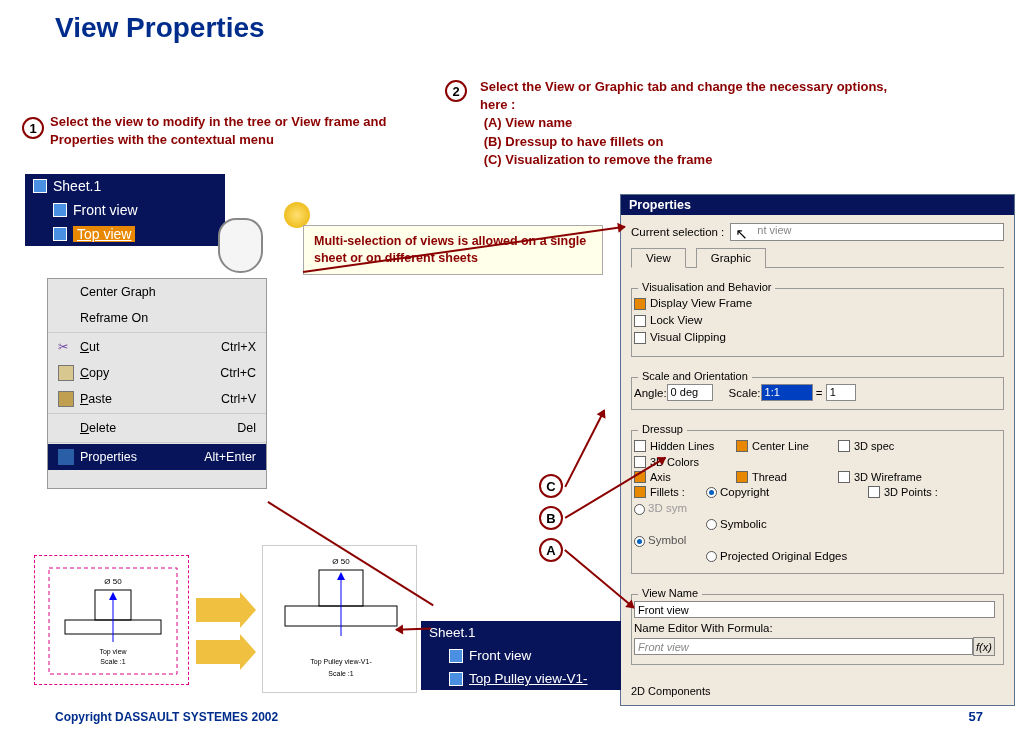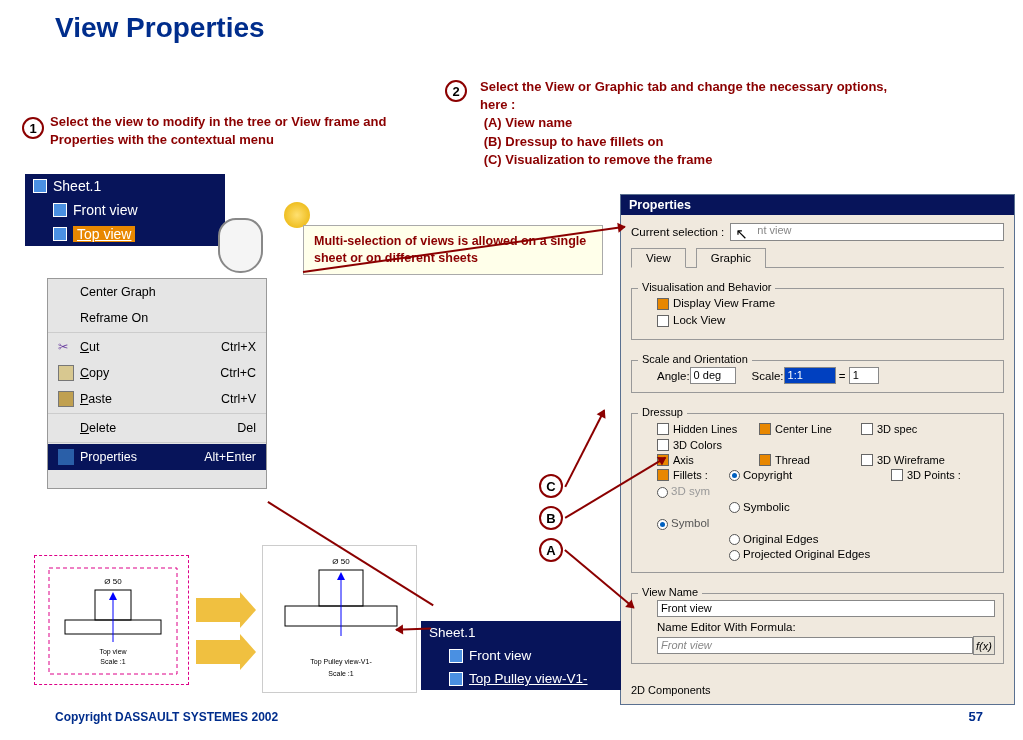--- a/index.html
+++ b/index.html
@@ -38,21 +38,21 @@
   
   
   .props{position:absolute;left:620px;top:194px;width:395px;border:1px solid #5a7090;background:#f0e9de;font-size:11.5px;overflow:hidden}
   .props-title{background:#07145a;color:#fff;font-weight:bold;padding:3px 8px;font-size:12.5px}
   .props-body{padding:8px 10px}
   .cursel-row{display:flex;align-items:center;gap:6px;margin-bottom:6px}
   .cursel-input{flex:1;background:#fff;border:1px solid #888;height:18px;padding:0 4px;color:#888;font-size:11px;position:relative}
   .tabs{display:flex;gap:10px;border-bottom:1px solid #999;margin-bottom:8px}
   .tab{padding:3px 14px;border:1px solid #999;border-bottom:none;background:#f0e9de;position:relative;top:1px}
   .tab.active{background:#f0e9de;border-bottom:1px solid #f0e9de}
-  .fieldset{border:1px solid #999;padding:6px 8px 8px 25px;margin:20px 0;position:relative}
+  .fieldset{border:1px solid #999;padding:6px 8px 8px 2px;margin:20px 0;position:relative}
   .fieldset-label{position:absolute;top:-8px;left:6px;background:#f0e9de;padding:0 4px;font-size:11px}
   .chk{width:12px;height:12px;border:1px solid #666;display:inline-block;vertical-align:middle;margin-right:4px;background:#fff}
   .chk.on{background:#e88700}
   .radio{width:11px;height:11px;border:1px solid #555;border-radius:50%;display:inline-block;vertical-align:middle;margin-right:3px;background:#fff;position:relative}
   .radio.on::after{content:"";position:absolute;left:2px;top:2px;width:5px;height:5px;background:#0060c0;border-radius:50%}
   .dress-row{display:flex;flex-wrap:wrap;gap:4px 12px;margin:3px 0}
   .dress-item{width:90px;display:flex;align-items:center;font-size:11px}
   .inp{border:1px solid #888;background:#fff;height:17px;padding:0 3px;font-size:11px}
   .viewname-cols{display:flex;gap:6px;font-size:11px;margin-bottom:2px}
   .viewname-cols>div{flex:1}
@@ -165,20 +165,21 @@
     </div>
     <div class="tabs">
       <div class="tab active">View</div>
       <div class="tab">Graphic</div>
     </div>
 
     <div class="fieldset">
       <div class="fieldset-label">Visualisation and Behavior</div>
       <div style="margin:2px 0"><span class="chk on"></span><span>Display View Frame</span></div>
       <div style="margin:4px 0"><span class="chk"></span><span>Lock View</span></div>
+      <div style="margin:4px 0"><span class="chk"></span><span>Visual Clipping</span></div>
     </div>
 
     <div class="fieldset">
       <div class="fieldset-label">Scale and Orientation</div>
       <span>Angle:</span><input class="inp" style="width: 46px;" value="0 deg">
       &nbsp;&nbsp;&nbsp;&nbsp;<span>Scale:</span><input class="inp" style="width: 52px; background: rgb(0, 64, 192); color: rgb(255, 255, 255);" value="1:1">
       <span>=</span> <input class="inp" style="width: 30px;" value="1">
     </div>
 
     <div class="fieldset">
@@ -226,24 +227,20 @@
             <span>3D Points :</span>
           </div>
         <div style="color:#999"><span class="radio"></span><span>3D sym</span></div>
       </div>
       <div class="dress-row">
         <div style="width:60px"></div>
         <div style="width:150px"><span class="radio"></span><span>Symbolic</span></div>
         <div style="width:88px"></div>
         <div style="color:#555"><span class="radio on"></span><span>Symbol</span></div>
       </div>
-      <div class="dress-row">
-          <div style="width:60px"></div>
-          <div><span class="radio"></span><span>Original Edges</span></div>
-        </div>
       <div class="dress-row">
           <div style="width:60px"></div>
           <div><span class="radio"></span><span>Projected Original Edges</span></div>
         </div>
     </div>
 
     <div class="fieldset">
       <div class="fieldset-label">View Name</div>
       <input class="inp" style="width: 100%;" value="Front view">
       <div style="margin-top:4px">Name Editor With Formula:</div>

